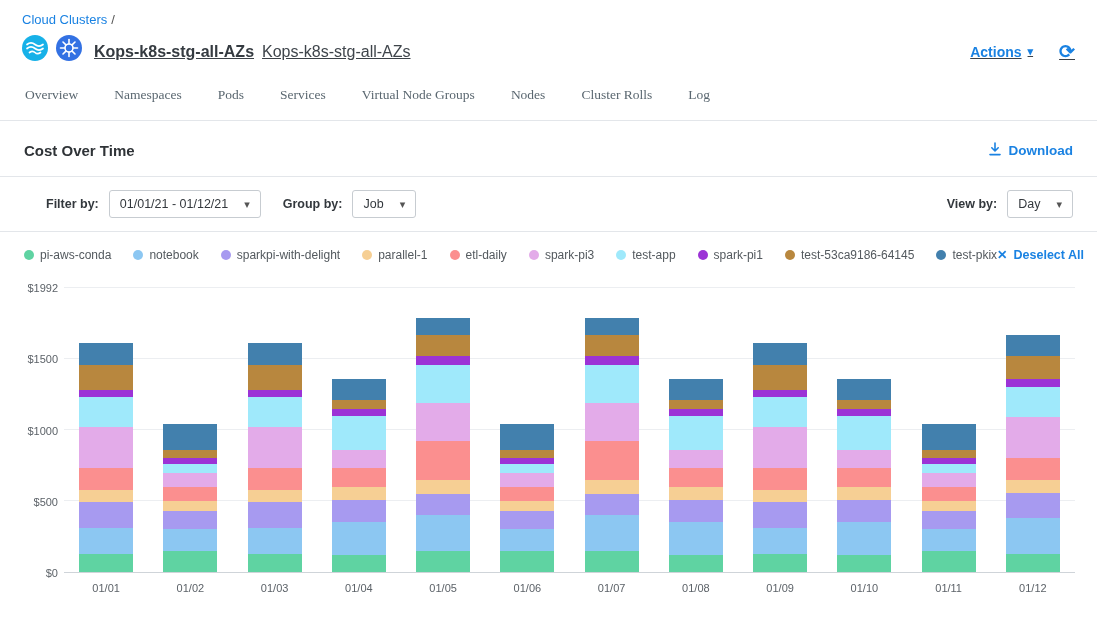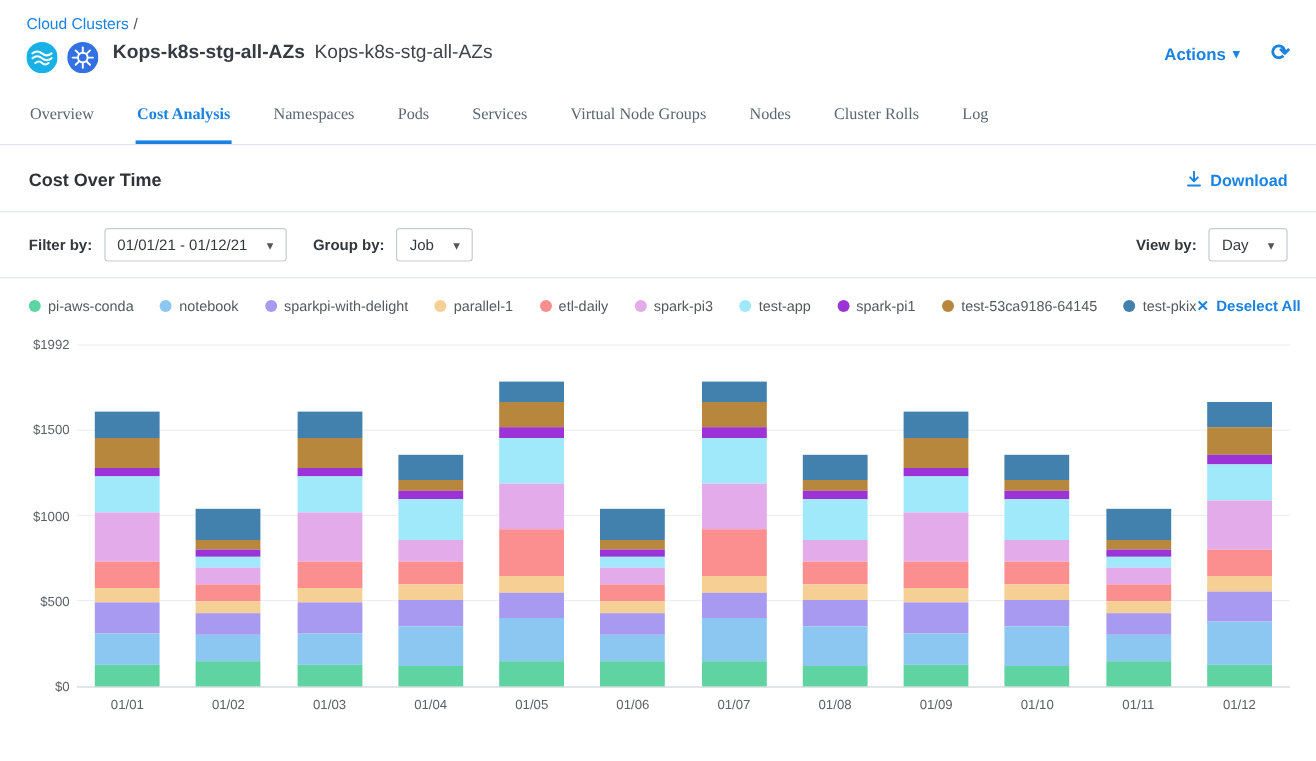--- a/index.html
+++ b/index.html
@@ -4,40 +4,40 @@
 <style>
   * { box-sizing: border-box; margin: 0; padding: 0; }
   html, body { width: 1097px; height: 634px; overflow: hidden; background: #fff;
     font-family: "Liberation Sans", sans-serif; color: #3b4147; }
   a { text-decoration: none; }
 
   .breadcrumb-row { padding: 12px 22px 0; font-size: 13px; }
   .breadcrumb-row a { color: #1a82e2; cursor: pointer; }
   .breadcrumb-row .sep { color: #555; margin-left: 4px; }
 
-  .header-row { display: flex; align-items: flex-start; gap: 8px; padding: 8px 22px 12px; }
+  .header-row { display: flex; align-items: flex-end; gap: 8px; padding: 8px 22px 12px; text-decoration: underline; }
   .logo { width: 26px; height: 26px; display: inline-flex; align-items: center; justify-content: center; }
   .title-bold { font-size: 16px; font-weight: 700; color: #353b41; margin-left: 4px; }
   .title-reg { font-size: 16px; font-weight: 400; color: #3f454b; }
   .header-right { margin-left: auto; display: flex; align-items: center; gap: 26px; }
   .actions-btn { color: #1a82e2; font-size: 14px; font-weight: 700; cursor: pointer; display: inline-flex; align-items: center; gap: 6px; }
   .caret { font-size: 11px; }
   .refresh { color: #1a82e2; font-size: 19px; font-weight: 700; cursor: pointer; line-height: 1; }
 
   .tabs { display: flex; gap: 34px; padding: 0 24px; border-bottom: 1px solid #e3e6ea; }
   .tab { font-size: 13.5px; color: #5a6770; padding: 14px 1px; cursor: pointer; border-bottom: 3px solid transparent; font-family: Liberation Serif, serif; }
   .tab.active { color: #1a82e2; border-bottom-color: #1a82e2; font-weight: 600; }
 
   .section-row { display: flex; align-items: center; justify-content: space-between; padding: 21px 24px 17px; }
   .section-title { font-size: 15px; font-weight: 700; color: #2f3337; }
   .download { color: #1a82e2; font-size: 13.5px; font-weight: 700; cursor: pointer; display: inline-flex; align-items: center; gap: 7px; }
 
   .divider { height: 1px; background: #e3e6ea; }
 
-  .filter-row { display: flex; align-items: center; gap: 10px; padding: 13px 24px; font-size: 12.5px; }
+  .filter-row { display: flex; align-items: center; gap: 10px; padding: 13px 24px; font-size: 12.5px; margin-left: 22px; }
   .filter-label { font-weight: 700; color: #33383d; }
   .select { border: 1px solid #c7ccd1; border-radius: 3px; background: #fff; padding: 6px 10px;
     display: inline-flex; align-items: center; gap: 16px; cursor: pointer; color: #33383d; font-size: 12.5px; }
   .select .caret { color: #555; }
   .add-filter { border: 1px solid #1a82e2; color: #1a82e2; background: #fff; border-radius: 3px;
     padding: 7px 16px; font-size: 13px; font-weight: 700; cursor: pointer; margin-left: 8px;
     font-family: "Liberation Sans", sans-serif; }
   .filter-right { margin-left: auto; display: flex; align-items: center; gap: 10px; }
 
   .legend-row { display: flex; align-items: center; padding: 15px 24px 8px; font-size: 12px; color: #53595e; }
@@ -97,21 +97,20 @@
     <span class="actions-btn">
       <span>Actions</span>
       <span class="caret">▾</span>
     </span>
     <span class="refresh">⟳</span>
   </div>
 </div>
 
 <div class="tabs">
   <div class="tab">Overview</div>
-  <div class="tab active">Cost Analysis</div>
   <div class="tab">Namespaces</div>
   <div class="tab">Pods</div>
   <div class="tab">Services</div>
   <div class="tab">Virtual Node Groups</div>
   <div class="tab">Nodes</div>
   <div class="tab">Cluster Rolls</div>
   <div class="tab">Log</div>
 </div>
 
 <div class="section-row">

